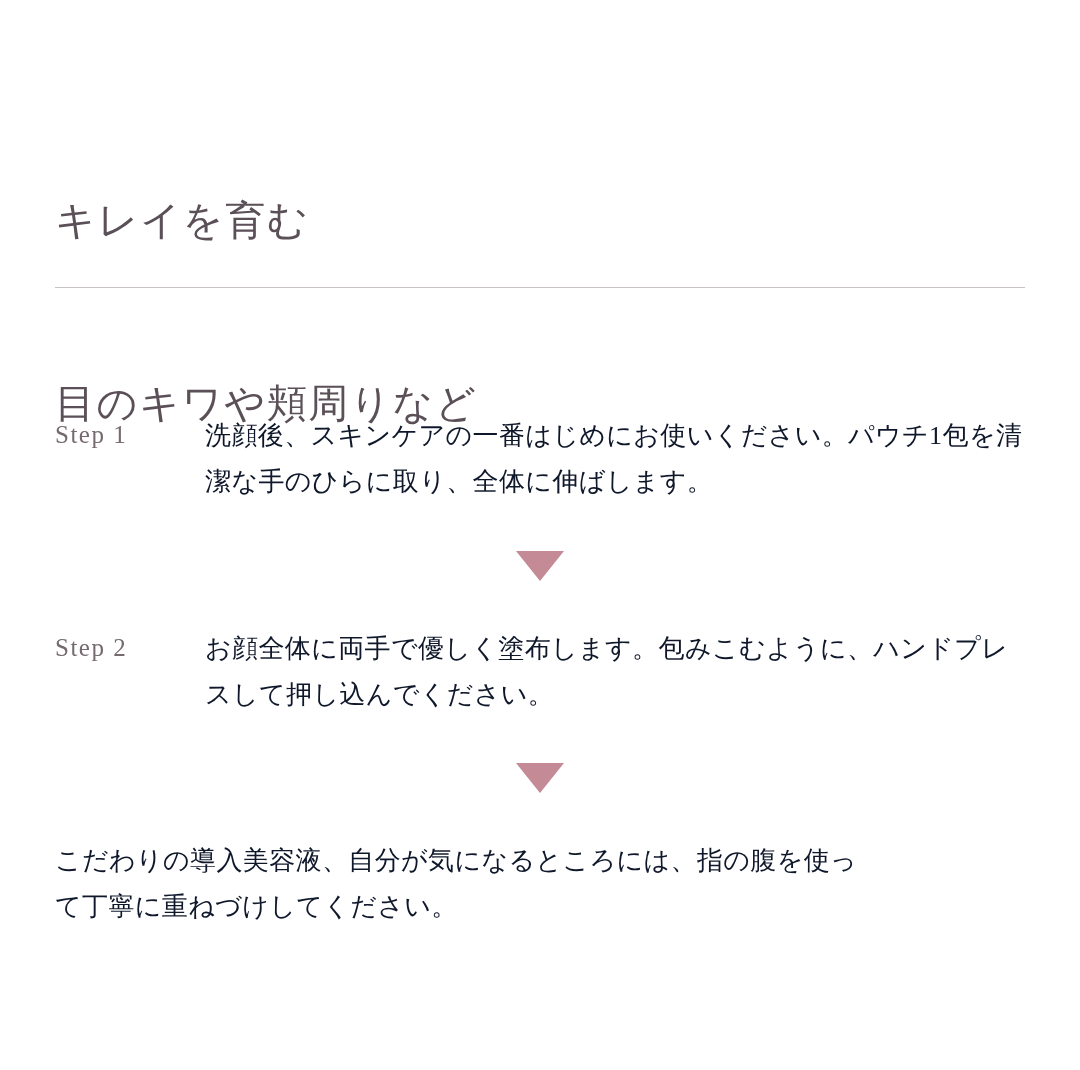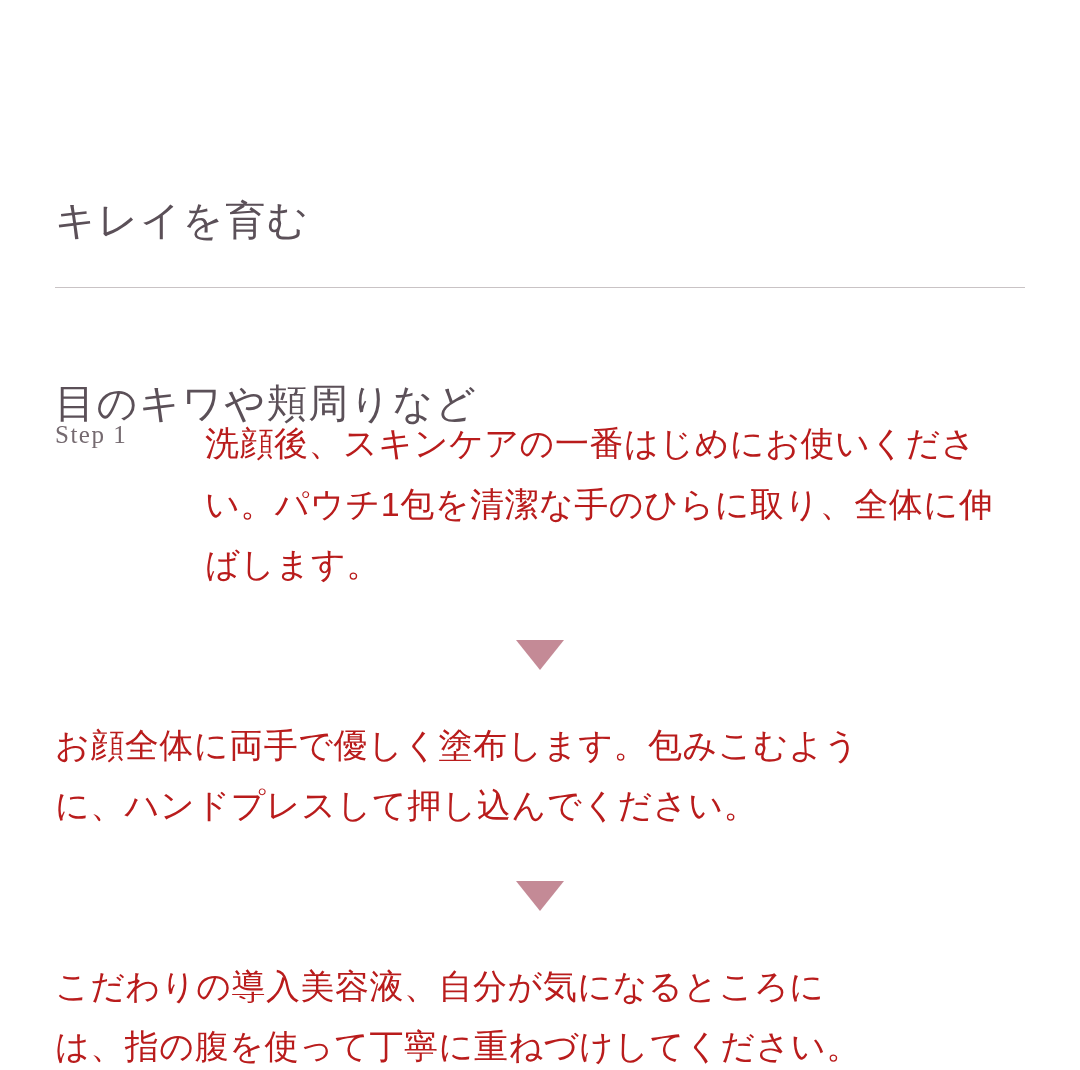--- a/index.html
+++ b/index.html
@@ -61,25 +61,26 @@
     flex: 0 0 150px;
     font-family: "Liberation Serif", "DejaVu Serif", serif;
     font-size: 25px;
     letter-spacing: 0.06em;
     color: #756a70;
     padding-top: 8px;
     white-space: nowrap;
   }
   .step-text {
     flex: 1 1 auto;
-    font-size: 34px;
+    font-size: 26px;
     line-height: 1.78;
     letter-spacing: 0.015em;
-    color: #b91c1c;
+    color: #0f172a;
     max-width: 820px;
+    font-family: Liberation Serif, serif;
   }
   .arrow-wrap {
     display: flex;
     justify-content: center;
     align-items: center;
     height: 120px;
   }
   .arrow {
     width: 0;
     height: 0;
@@ -105,20 +106,21 @@
     <div class="step-row">
       <div class="step-label">Step 1</div>
       <div class="step-text">洗顔後、スキンケアの一番はじめにお使いください。パウチ1包を清潔な手のひらに取り、全体に伸ばします。</div>
     </div>
 
     <div class="arrow-wrap">
       <div class="arrow"></div>
     </div>
 
     <div class="step-row">
+      <div class="step-label">Step 2</div>
       <div class="step-text">お顔全体に両手で優しく塗布します。包みこむように、ハンドプレスして押し込んでください。</div>
     </div>
 
     <div class="arrow-wrap">
       <div class="arrow"></div>
     </div>
 
     <div class="step-row">
       <div class="step-text">こだわりの導入美容液、自分が気になるところには、指の腹を使って丁寧に重ねづけしてください。</div>
     </div>

